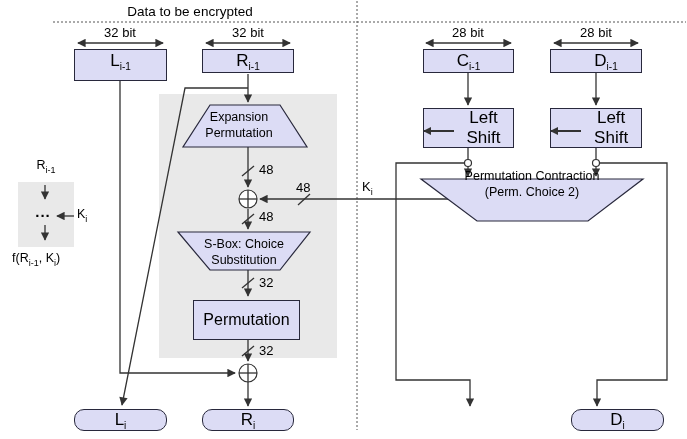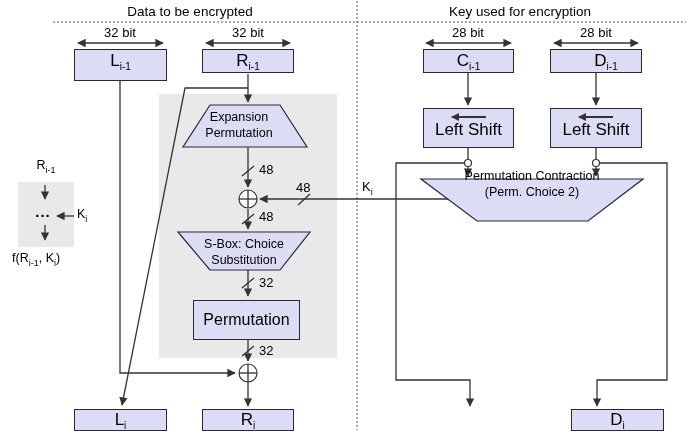--- a/index.html
+++ b/index.html
@@ -19,23 +19,23 @@
   .panel{fill:var(--panel);stroke:none;}
   .wire{stroke:var(--line);stroke-width:1.3;fill:none;}
   .dash{stroke:#555;stroke-width:1;fill:none;stroke-dasharray:2,2;}
   .shape{fill:var(--box-fill);stroke:var(--box-border);stroke-width:1.2;}
   .node{fill:#ffffff;stroke:var(--line);stroke-width:1.2;}
   .box{
     position:absolute;background:var(--box-fill);border:1px solid var(--box-border);
     text-align:center;box-sizing:border-box;
   }
   .reg{font-size:17px;line-height:22px;}
-  .reg-sm{font-size:17px;line-height:20px;}
+  .reg-sm{font-size:17px;line-height:20px;border-radius:10px;}
   .reg sub,.reg-sm sub{font-size:10px;line-height:0;}
-  .shift{display:flex;flex-direction:column;align-items:center;justify-content:flex-start;font-size:17px;}
+  .shift{display:flex;align-items:center;justify-content:flex-start;font-size:17px;}
   .shift-arrow{position:relative;width:34px;height:2px;background:var(--line);margin:7px auto 2px;}
   .shift-arrow::before{
     content:"";position:absolute;left:-1px;top:-3px;width:0;height:0;
     border-top:4px solid transparent;border-bottom:4px solid transparent;
     border-right:8px solid var(--line);
   }
   .perm{font-size:16px;line-height:38px;}
   .lbl{position:absolute;font-size:13px;white-space:nowrap;}
   .lbl sub{font-size:9px;line-height:0;}
   .title{position:absolute;font-size:13.5px;width:200px;text-align:center;white-space:nowrap;}
@@ -132,21 +132,20 @@
     </g>
 
     <g>
       <path class="wire" d="M45,185 V199" marker-end="url(#ah)"></path>
       <path class="wire" d="M74,216 H57" marker-end="url(#ah)"></path>
       <path class="wire" d="M45,225 V240" marker-end="url(#ah)"></path>
     </g>
   </svg>
 
   <div class="title" style="left:90px;top:4px;">Data to be encrypted</div>
-  <div class="title" style="left:420px;top:4px;">Key used for encryption</div>
 
   <div class="bit" style="left:75px;top:25px;">32 bit</div>
   <div class="bit" style="left:203px;top:25px;">32 bit</div>
   <div class="bit" style="left:423px;top:25px;">28 bit</div>
   <div class="bit" style="left:551px;top:25px;">28 bit</div>
 
   <div class="box reg" style="left:74px;top:49px;width:93px;height:32px;"><span>L</span><sub>i-1</sub></div>
   <div class="box reg" style="left:202px;top:49px;width:92px;height:24px;"><span>R</span><sub>i-1</sub></div>
   <div class="box reg" style="left:423px;top:49px;width:91px;height:24px;"><span>C</span><sub>i-1</sub></div>
   <div class="box reg" style="left:550px;top:49px;width:92px;height:24px;padding-left:20px;"><span>D</span><sub>i-1</sub></div>

